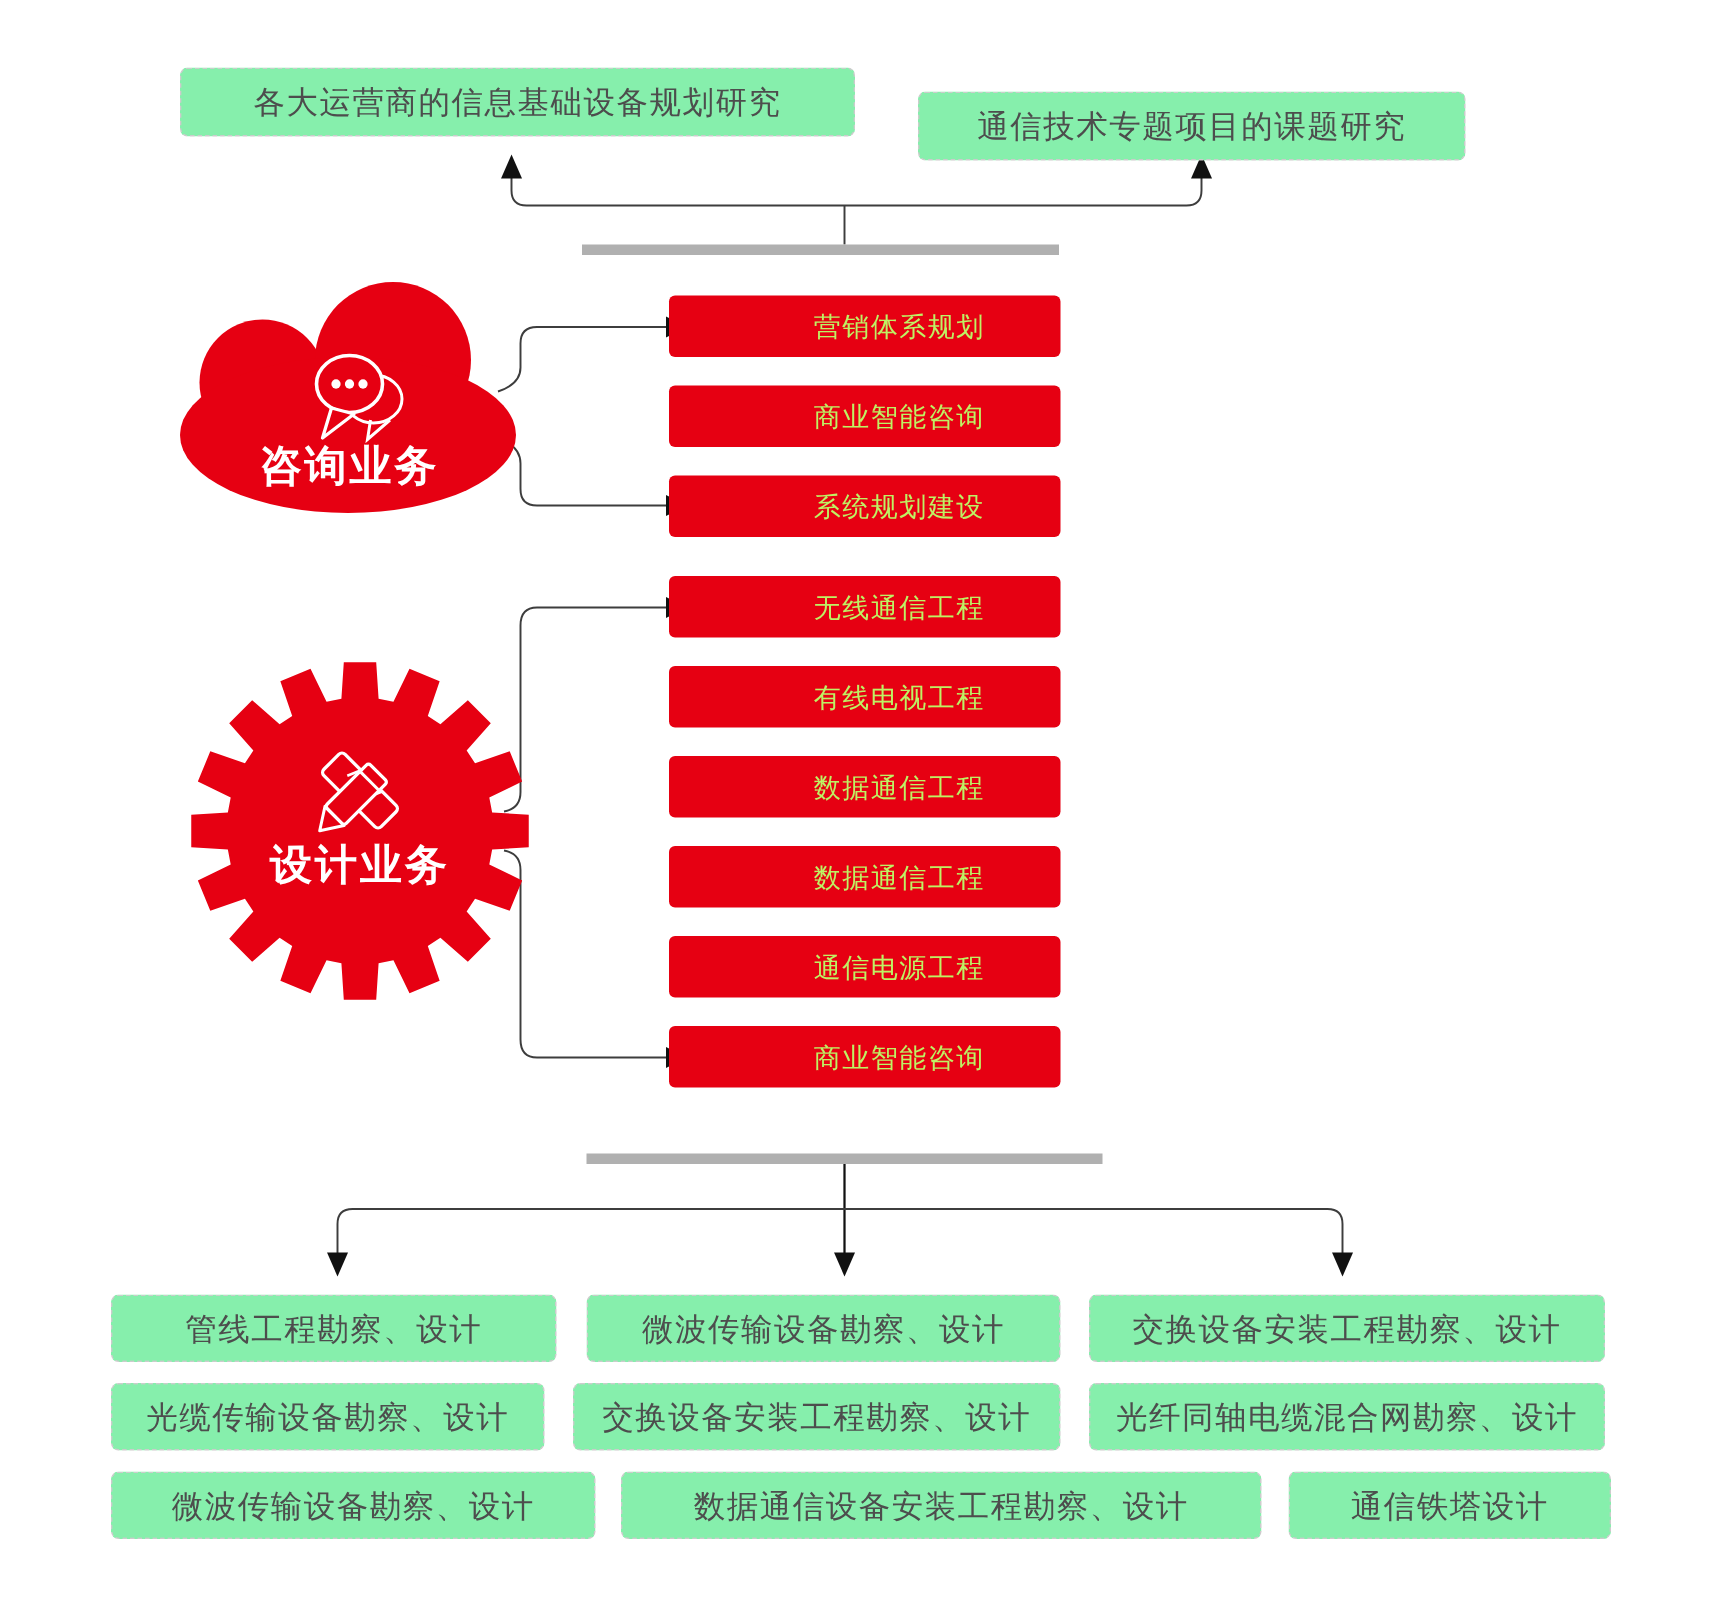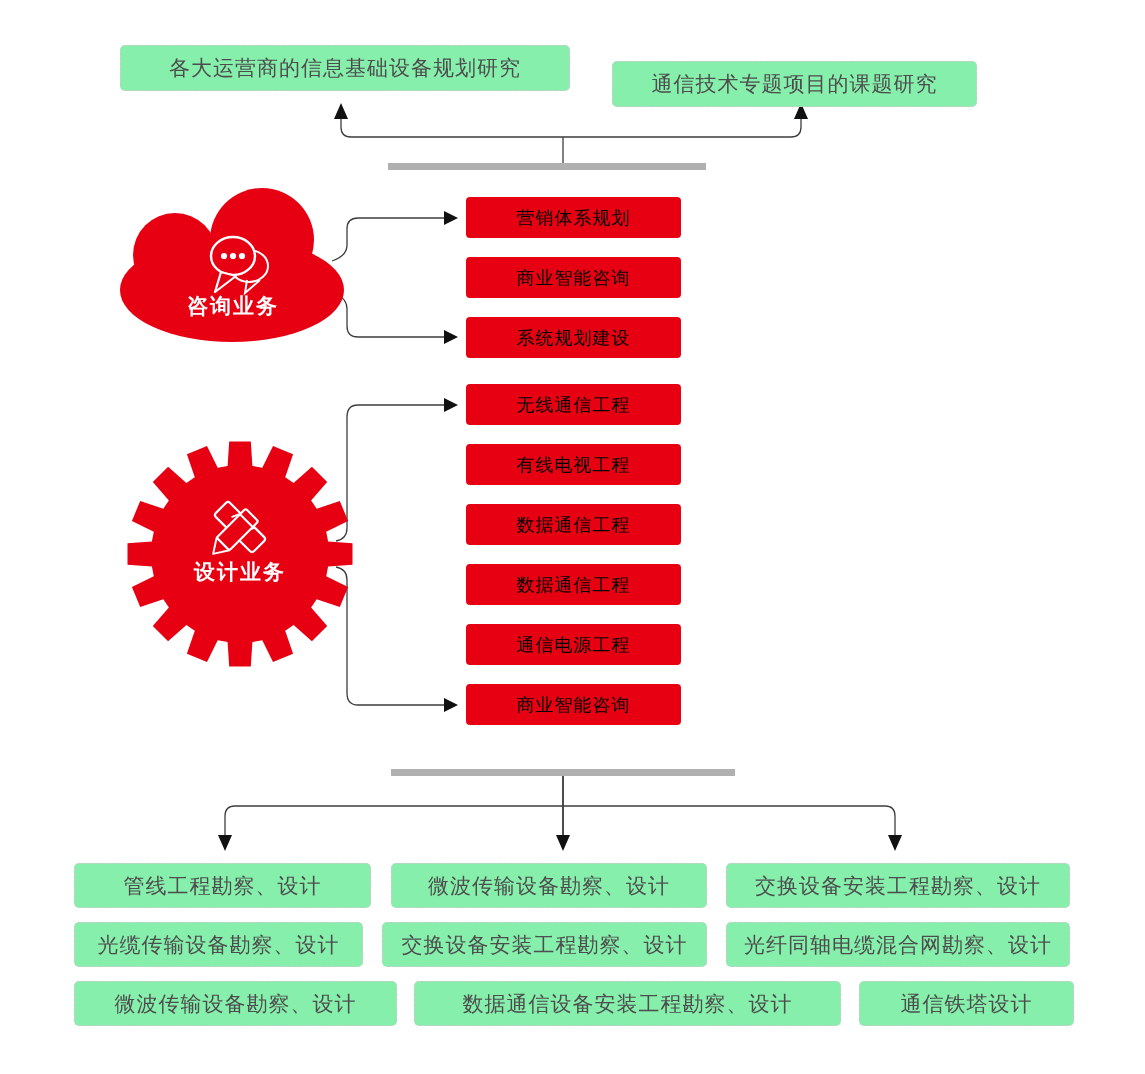--- a/index.html
+++ b/index.html
@@ -12,29 +12,29 @@
   .stroke{fill:none;stroke:var(--line);stroke-width:1.3px;}
   .stroke-bold{fill:none;stroke:#111;stroke-width:1.5px;}
   .arrow{fill:#111;stroke:none;}
   .bar{fill:var(--bar);stroke:none;}
   .dbox{
     position:absolute;height:46px;border:1px dashed var(--border);border-radius:5px;
     background:#86efac;display:flex;align-items:center;justify-content:center;
     color:var(--text);font-size:21px;letter-spacing:1px;box-sizing:border-box;
   }
   .rbtn{
-    position:absolute;left:466px;width:215px;height:41px;border-radius:4px;
+    position:absolute;left:446px;width:215px;height:41px;border-radius:4px;
     background:var(--red);display:flex;align-items:center;justify-content:center;
-    color:#000000;font-size:18px;letter-spacing:1px;
+    color:#bef264;font-size:18px;letter-spacing:1px;padding-left:46px;
   }
   .shape{position:absolute;}
   .shape svg{display:block;}
   .shape-label{
     position:absolute;left:0;width:100%;text-align:center;color:#fff;
-    font-size:21px;font-weight:bold;letter-spacing:2px;font-family:Liberation Serif, serif;
+    font-size:28px;font-weight:bold;letter-spacing:2px;font-family:Liberation Serif, serif;
   }
   .cloud{left:118px;top:183px;width:230px;height:162px;}
   .cloud .shape-label{top:292px;}
   .cloud .shape-label{top:109px;}
   .gear{left:125px;top:439px;width:230px;height:230px;}
   .gear .shape-label{top:119px;}
   .red-fill{fill:var(--red);}
   .white-line{stroke:#fff;fill:none;}
 </style>
 </head>

